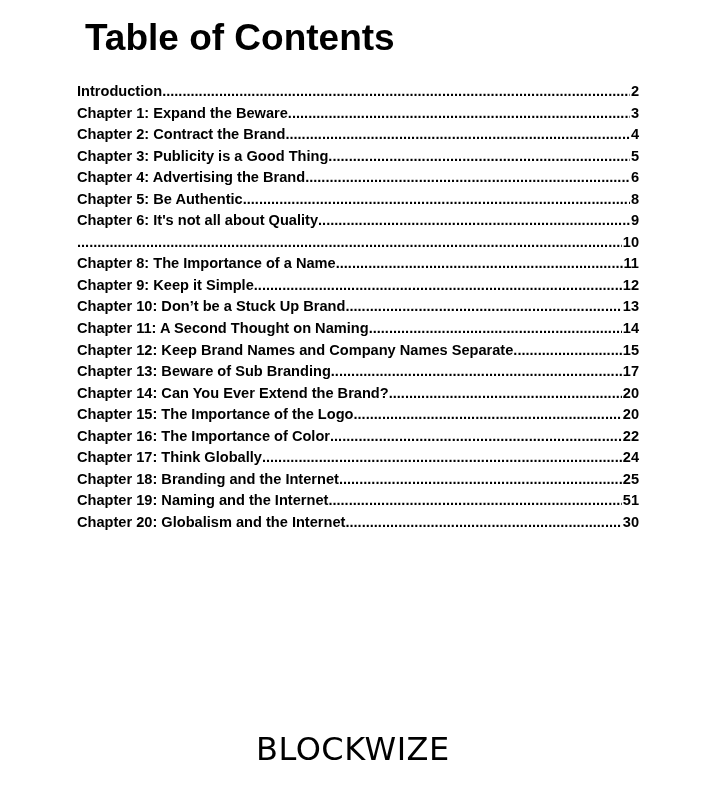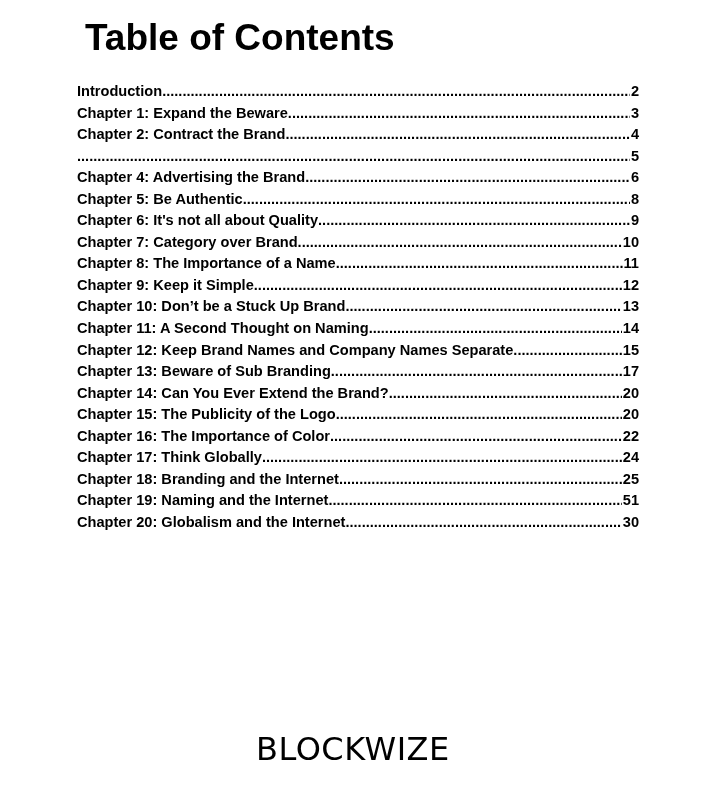--- a/index.html
+++ b/index.html
@@ -28,40 +28,40 @@
       <span class="lbl">Chapter 1: Expand the Beware</span>
       <span class="dots"></span>
       <span class="pg">3</span>
     </div>
   <div class="row">
       <span class="lbl">Chapter 2: Contract the Brand</span>
       <span class="dots"></span>
       <span class="pg">4</span>
     </div>
   <div class="row">
+      <span class="lbl">Chapter 3: Publicity is a Good Thing</span>
       <span class="dots"></span>
       <span class="pg">5</span>
     </div>
   <div class="row">
       <span class="lbl">Chapter 4: Advertising the Brand</span>
       <span class="dots"></span>
       <span class="pg">6</span>
     </div>
   <div class="row">
       <span class="lbl">Chapter 5: Be Authentic</span>
       <span class="dots"></span>
       <span class="pg">8</span>
     </div>
   <div class="row">
       <span class="lbl">Chapter 6: It's not all about Quality</span>
       <span class="dots"></span>
       <span class="pg">9</span>
     </div>
   <div class="row">
-      <span class="lbl">Chapter 7: Category over Brand</span>
       <span class="dots"></span>
       <span class="pg">10</span>
     </div>
   <div class="row">
       <span class="lbl">Chapter 8: The Importance of a Name</span>
       <span class="dots"></span>
       <span class="pg">11</span>
     </div>
   <div class="row">
       <span class="lbl">Chapter 9: Keep it Simple</span>
@@ -87,21 +87,21 @@
       <span class="lbl">Chapter 13: Beware of Sub Branding</span>
       <span class="dots"></span>
       <span class="pg">17</span>
     </div>
   <div class="row">
       <span class="lbl">Chapter 14: Can You Ever Extend the Brand?</span>
       <span class="dots"></span>
       <span class="pg">20</span>
     </div>
   <div class="row">
-      <span class="lbl">Chapter 15: The Publicity of the Logo</span>
+      <span class="lbl">Chapter 15: The Importance of the Logo</span>
       <span class="dots"></span>
       <span class="pg">20</span>
     </div>
   <div class="row">
       <span class="lbl">Chapter 16: The Importance of Color</span>
       <span class="dots"></span>
       <span class="pg">22</span>
     </div>
   <div class="row">
       <span class="lbl">Chapter 17: Think Globally</span>

